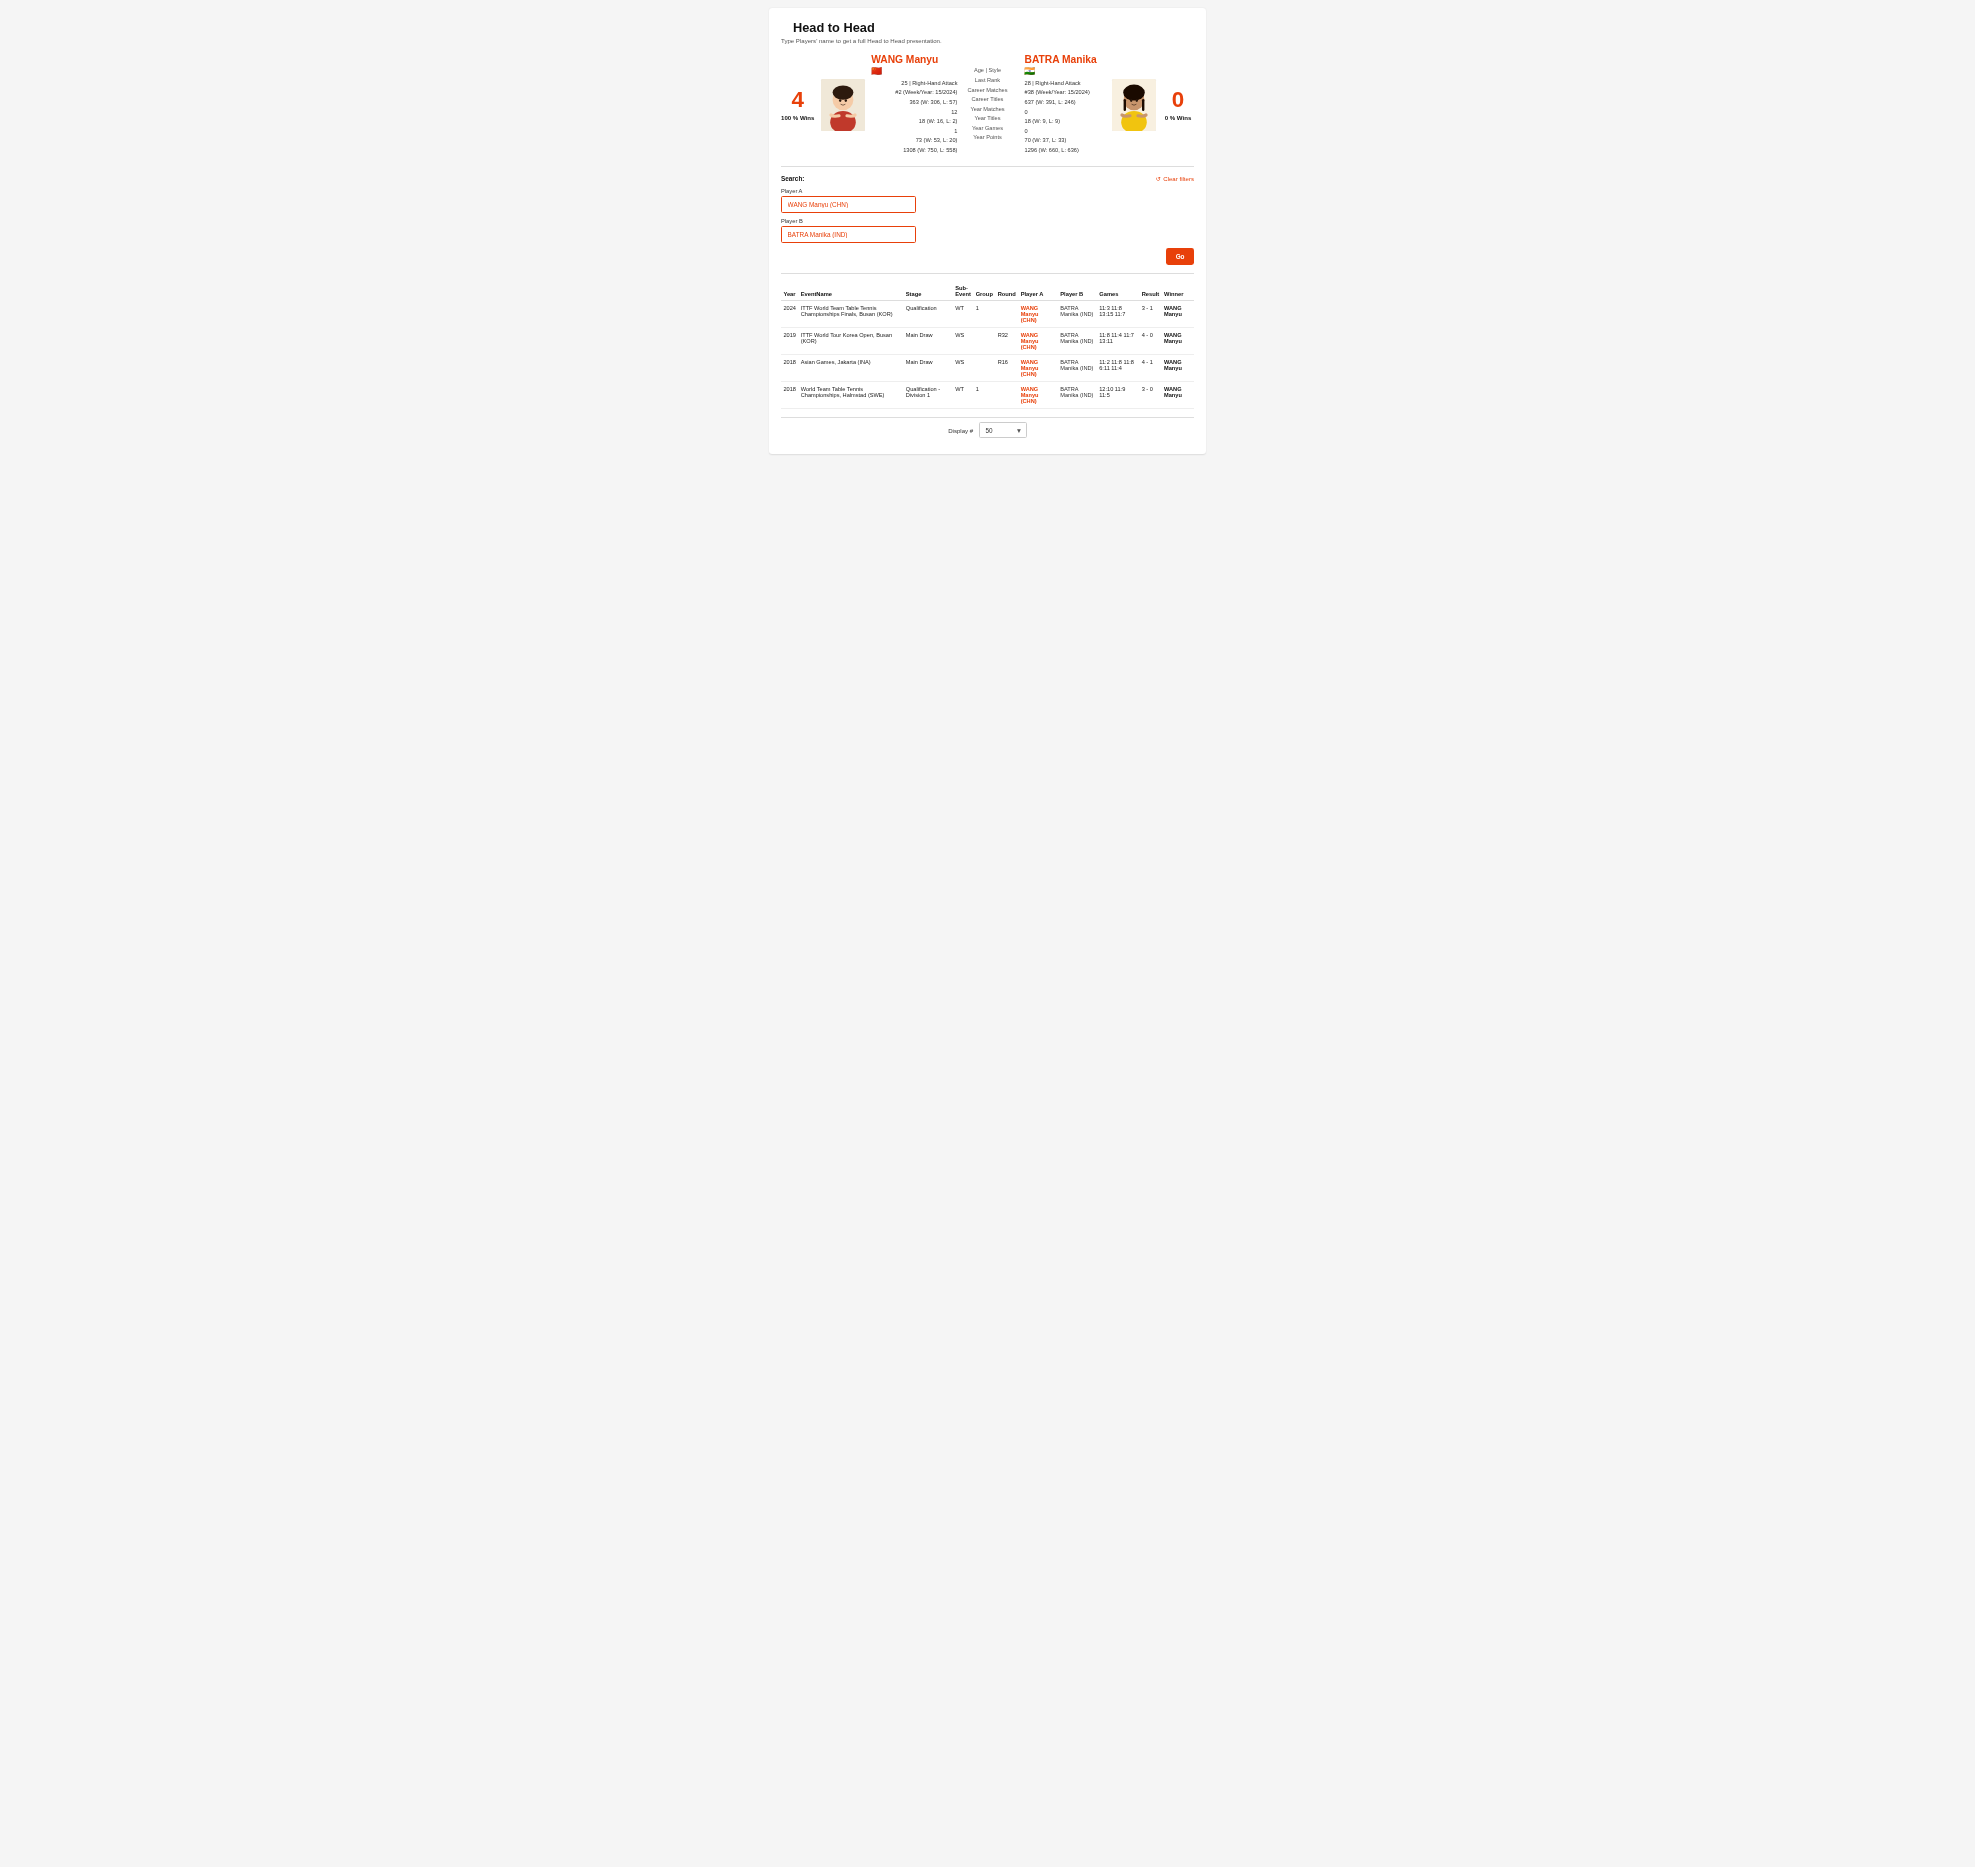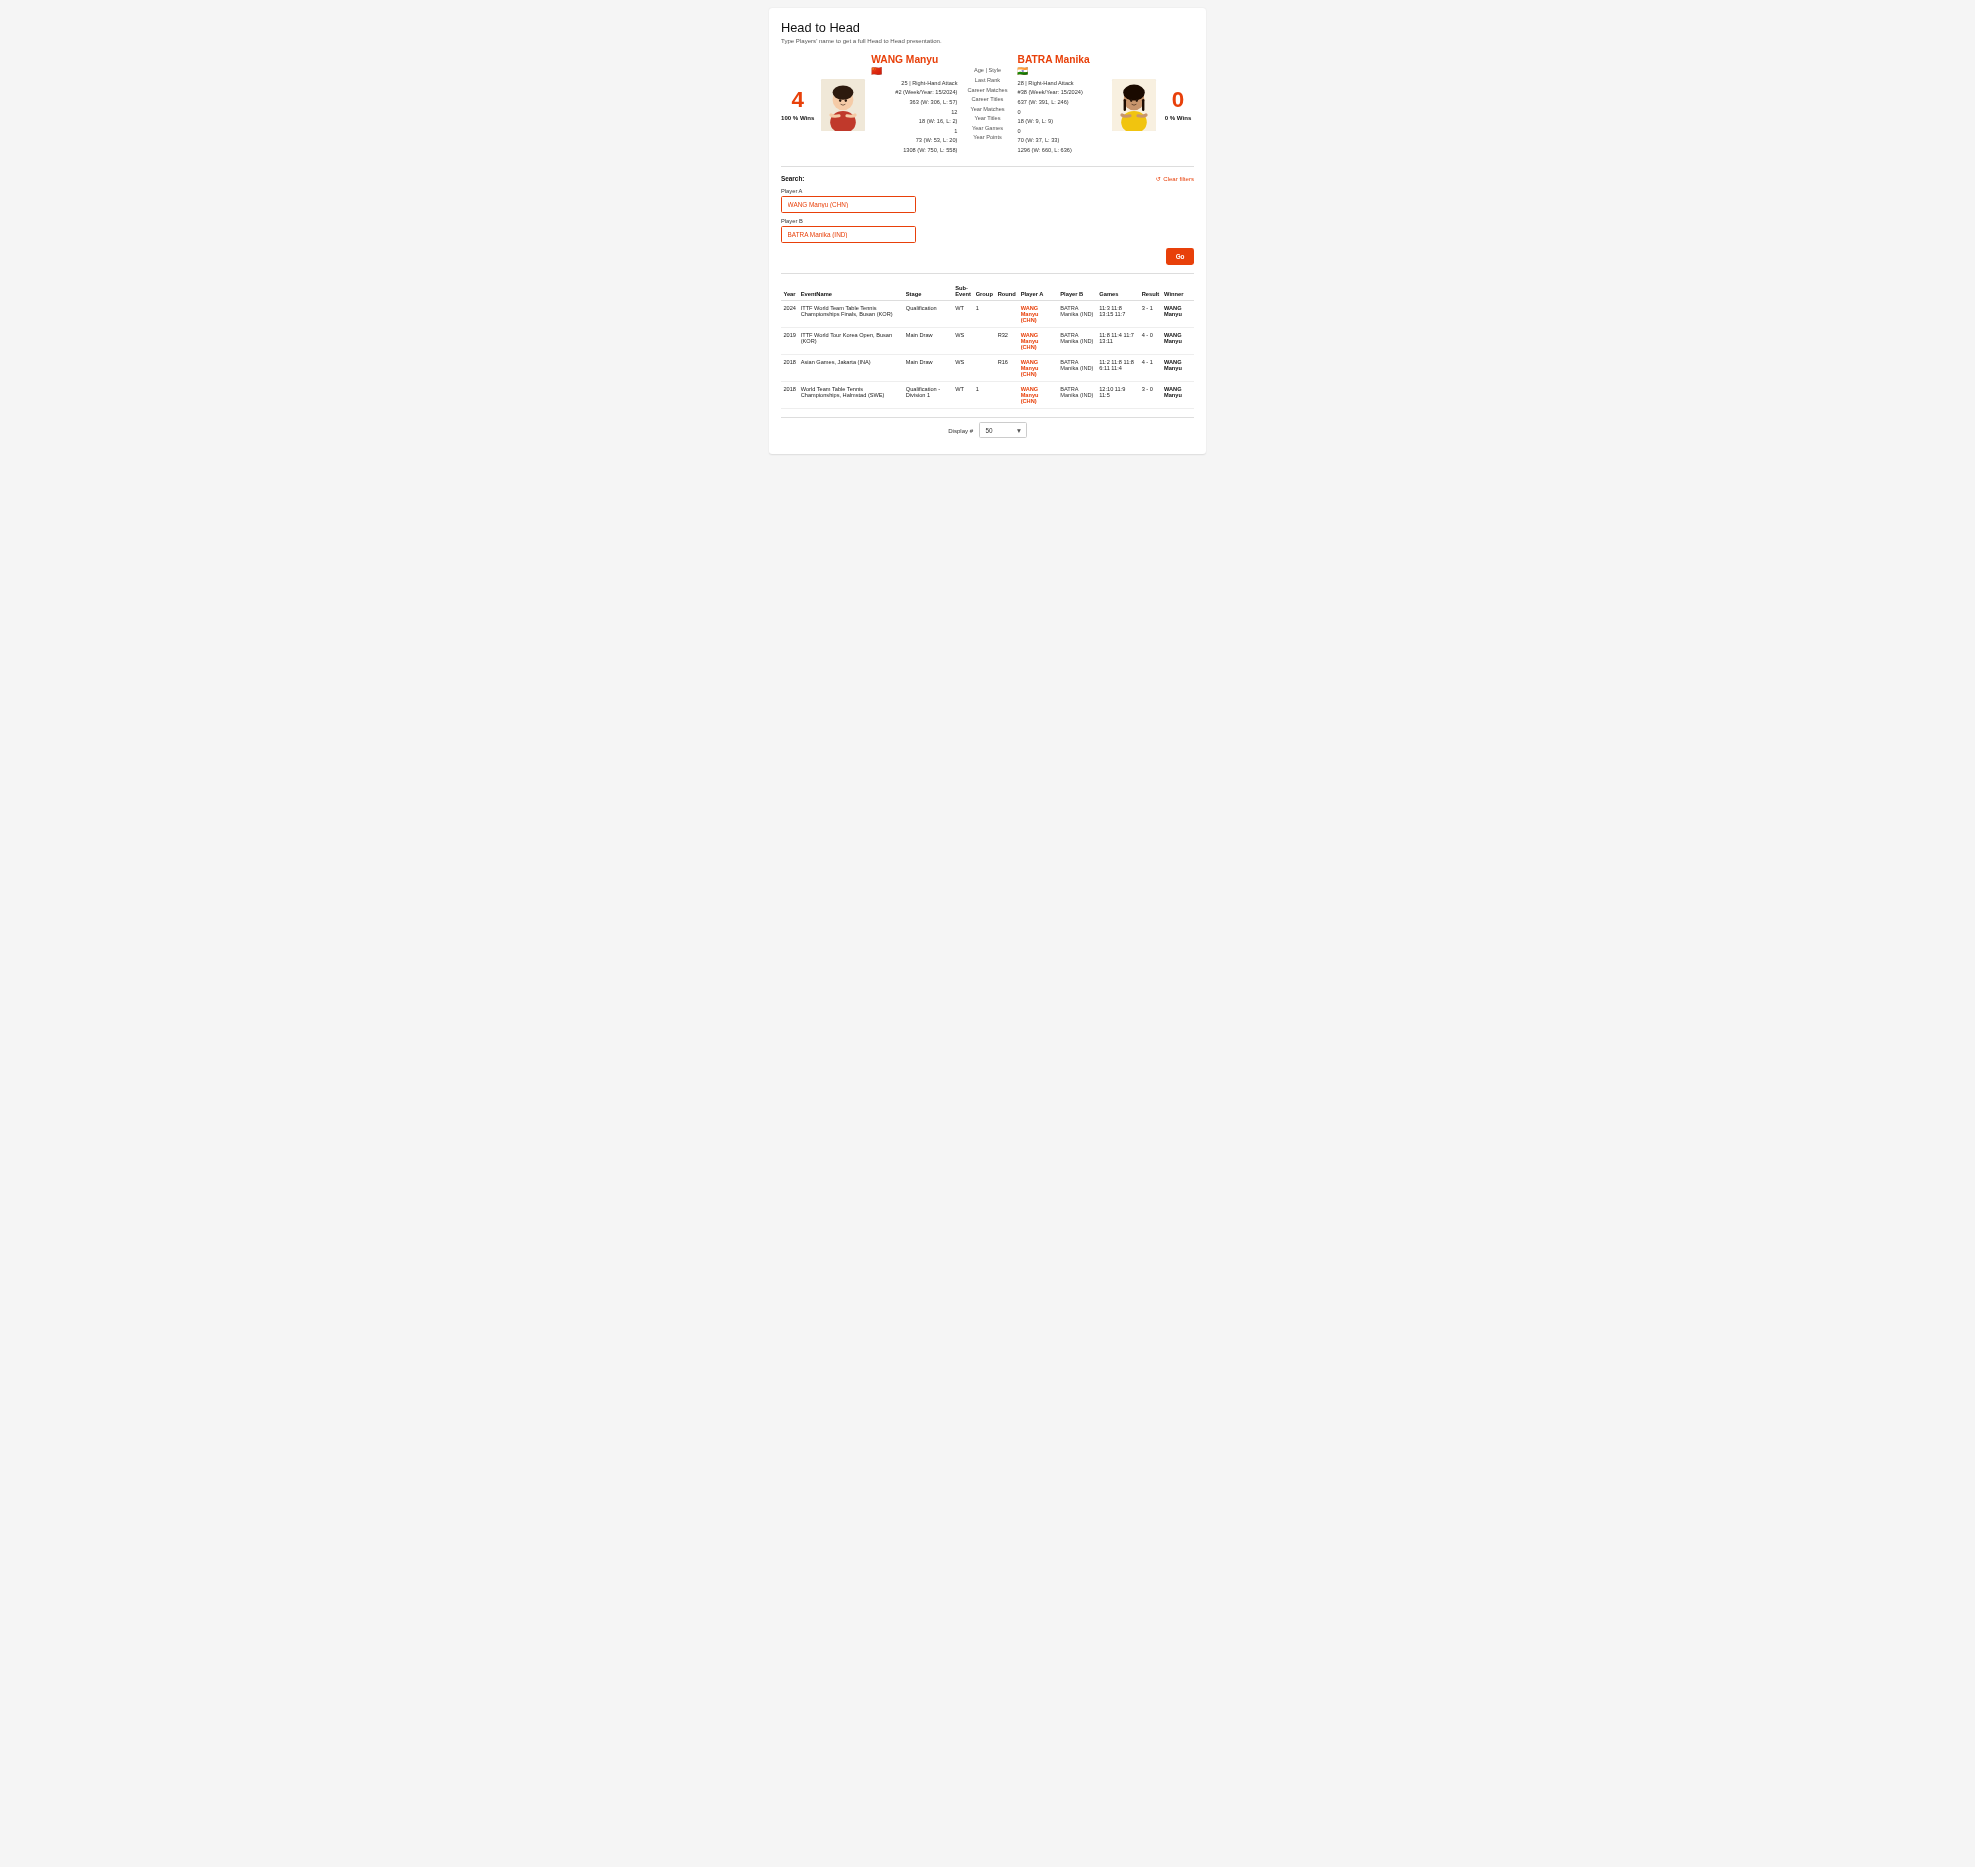--- a/index.html
+++ b/index.html
@@ -13,23 +13,24 @@
     .container {
       background: #fff;
       border-radius: 3.2px;
       padding: 12px;
       max-width: 437px;
       width: 100%;
       box-shadow: 0 0.4px 1.6px rgba(0,0,0,0.1);
     }
     .page-title {
       font-size: 2em;
-      font-weight: normal;
+      font-weight: bold;
       color: #111;
       margin-bottom: 2.4px;
+      margin-left: 12px;
     }
     .page-subtitle {
       font-size: 0.95em;
       color: #555;
       margin-bottom: 9.5px;
     }
 
     
     .h2h-stats {
       display: flex;
@@ -328,21 +329,21 @@
           <rect x="75" y="50" width="6" height="30" fill="#1a0a00" rx="3"></rect>
 
           <ellipse cx="48" cy="54" rx="3" ry="3.5" fill="#2c1a0e"></ellipse>
           <ellipse cx="62" cy="54" rx="3" ry="3.5" fill="#2c1a0e"></ellipse>
           <path d="M49 63 Q55 68 61 63" stroke="#2c1a0e" stroke-width="1.5" fill="none"></path>
 
           <path d="M25 90 Q30 95 45 92" stroke="#c8956c" stroke-width="8" fill="none" stroke-linecap="round"></path>
           <path d="M85 90 Q80 95 65 92" stroke="#c8956c" stroke-width="8" fill="none" stroke-linecap="round"></path>
         </svg>
       </div>
-      <div class="player-info" style="text-align:left;">
+      <div class="player-info" style="text-align:left;margin-left:7px;">
         <div class="player-name">BATRA Manika</div>
         <span class="flag-emoji">🇮🇳</span>
         <div class="stats-values left-align">
           <div>28 | Right-Hand Attack</div>
           <div>#38 (Week/Year: 15/2024)</div>
           <div>637 (W: 391, L: 246)</div>
           <div>0</div>
           <div>18 (W: 9, L: 9)</div>
           <div>0</div>
           <div>70 (W: 37, L: 33)</div>

